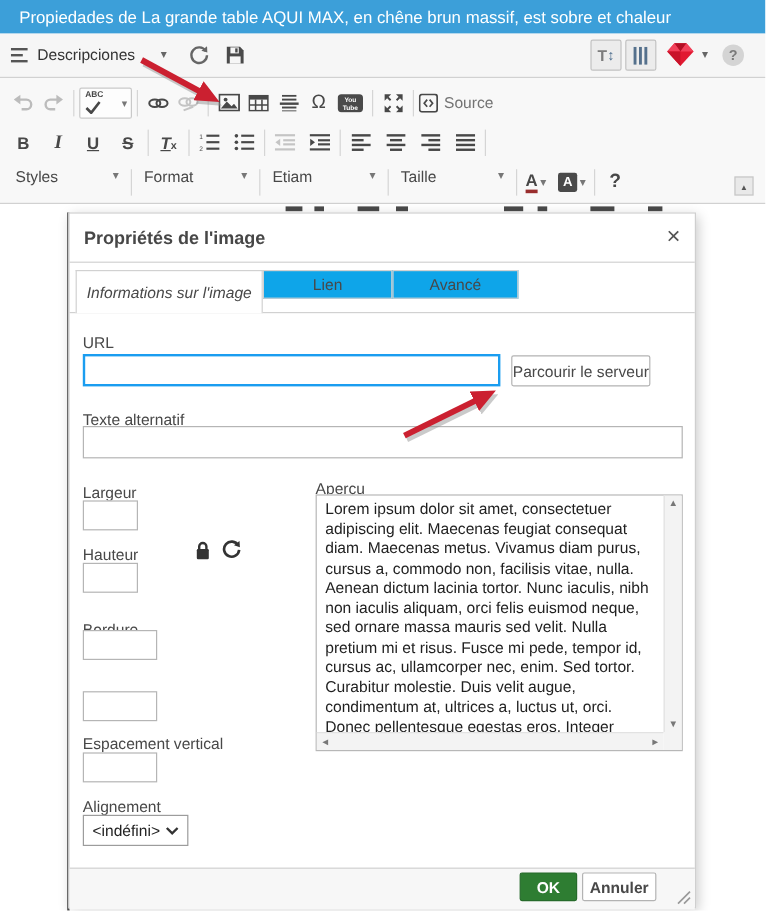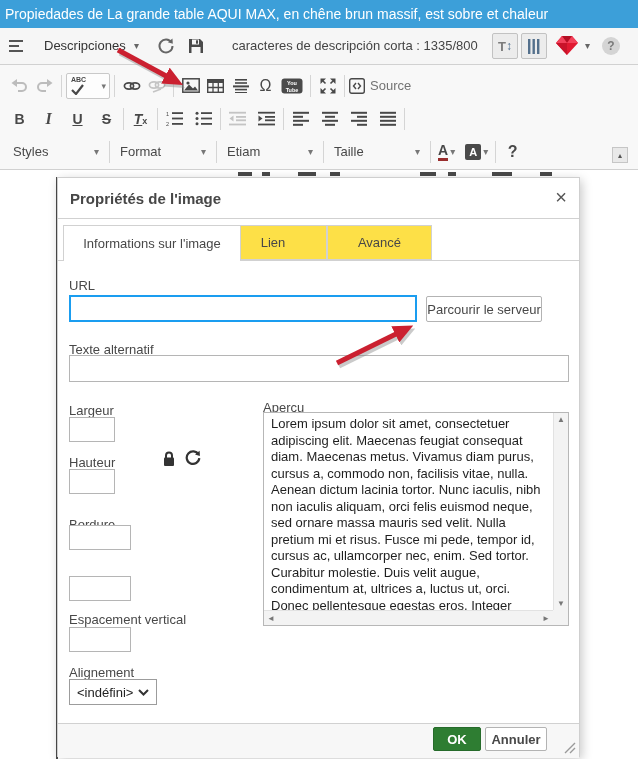--- a/index.html
+++ b/index.html
@@ -1,54 +1,54 @@
 <!DOCTYPE html>
 <html><head>
 <meta charset="utf-8">
 <style>
   html,body{margin:0;padding:0;background:#fff;}
   #canvas{position:relative;width:638px;height:759px;background:#fff;
           font-family:"Liberation Sans",sans-serif;overflow:hidden;}
   .abs{position:absolute;}
   
   .titlebar{left:0;top:0;width:638px;height:28px;background:#3c9fd9;color:#fff;
-            font-size:14px;line-height:28px;padding-left:5px;white-space:nowrap;overflow:hidden;box-sizing:border-box;}
+            font-size:14px;line-height:28px;padding-left:16px;white-space:nowrap;overflow:hidden;box-sizing:border-box;}
   
   .toolbar2{left:0;top:28px;width:638px;height:36px;background:#f6f6f6;}
-  .tb2-label{font-size:13px;color:#333;line-height:36px;margin-left:13px;}
+  .tb2-label{font-size:13px;color:#333;line-height:36px;}
   .caret{color:#666;font-size:10px;line-height:36px;}
   .togglebtn{border:1px solid #c2c2c2;background:#ececec;border-radius:2px;width:26px;height:26px;
              display:flex;align-items:center;justify-content:center;box-sizing:border-box;}
   .helpcircle{width:18px;height:18px;border-radius:50%;background:#d4d4d4;color:#7a7a7a;font-weight:bold;
               font-size:12px;display:flex;align-items:center;justify-content:center;}
   
   .cktoolbar{left:0;top:64px;width:638px;height:106px;background:#f8f8f8;
              border-top:1px solid #d1d1d1;border-bottom:1px solid #d1d1d1;box-sizing:border-box;}
   .ckrow{display:flex;align-items:center;height:33px;padding-left:7px;}
   .tbtn{width:25px;height:24px;display:flex;align-items:center;justify-content:center;flex:0 0 auto;}
   .sep{width:1px;height:22px;background:#d5d5d5;margin:0 4px;flex:0 0 auto;}
   .gap{width:4px;flex:0 0 auto;}
   .bt{font-size:14px;font-weight:bold;color:#484848;}
-  .combo{height:24px;display:flex;align-items:center;justify-content:space-between;
+  .combo{height:24px;display:flex;align-items:flex-start;justify-content:space-between;
          padding:0 6px;color:#484848;font-size:13px;width:86px;flex:0 0 auto;gap:23px;}
   .combocaret{color:#777;font-size:10px;}
   .collapsebox{border:1px solid #c6c6c6;background:#e9e9e9;width:16px;height:16px;font-size:8px;color:#555;
                display:flex;align-items:center;justify-content:center;box-sizing:border-box;}
   
   .contentarea{left:0;top:170px;width:638px;height:589px;background:#fff;}
   .fragment{position:absolute;top:172px;height:4px;background:#4a4a4a;}
   .leftline{left:56px;top:177px;width:2px;height:582px;background:#4c4c4c;}
   
   .dialog{left:57px;top:177px;width:523px;height:580px;background:#fff;border:1px solid #cfcfcf;
           box-shadow:2px 3px 10px rgba(0,0,0,.22);box-sizing:border-box;z-index:10;}
   .dlg-header{position:absolute;left:0;top:0;width:100%;height:41px;border-bottom:1px solid #d1d1d1;box-sizing:border-box;}
   .dlg-title{position:absolute;left:12px;top:0;line-height:41px;font-size:15px;font-weight:bold;color:#474747;}
   .dlg-close{position:absolute;right:12px;top:8px;font-size:20px;color:#555;line-height:22px;}
   .tabline{position:absolute;left:0;top:82px;width:100%;height:1px;background:#d1d1d1;}
-  .tab{position:absolute;top:47px;height:35px;box-sizing:border-box;border:1px solid #d1d1d1;background:#fde047;
+  .tab{position:absolute;top:47px;height:24px;box-sizing:border-box;border:1px solid #d1d1d1;background:#0ea5e9;
        display:flex;align-items:center;justify-content:center;font-size:13px;color:#484848;}
   .tab.active{background:#fff;height:36px;border-bottom:none;z-index:3;}
   .lbl{position:absolute;font-size:13px;color:#484848;}
   .inp{position:absolute;background:#fff;border:1px solid #b5b5b5;box-sizing:border-box;}
   .inp.focus{border:2px solid #1a9df0;}
   .btn{position:absolute;background:#fff;border:1px solid #b3b3b3;border-radius:2px;font-size:13px;color:#484848;
        display:flex;align-items:center;justify-content:center;box-sizing:border-box;}
   .selectbox{position:absolute;background:#fff;border:1px solid #9c9c9c;box-sizing:border-box;
              display:flex;align-items:center;justify-content:space-between;padding:4px 7px;font-size:13px;color:#222;}
   .preview{position:absolute;left:205px;top:234px;width:306px;height:214px;border:1px solid #b7b7b7;box-sizing:border-box;background:#fff;}
@@ -94,21 +94,20 @@
       </svg>
     </span>
     <span class="abs" style="left:188px;top:10px;">
       <svg width="16" height="16" viewBox="0 0 16 16">
         <path d="M1 1 h11 l3 3 v11 h-14 z" fill="#4a4a4a"></path>
         <rect x="4" y="1.5" width="7" height="5" fill="#f6f6f6"></rect>
         <rect x="8" y="2.3" width="2" height="3.4" fill="#4a4a4a"></rect>
         <rect x="3.5" y="9" width="9" height="6" fill="#f6f6f6"></rect>
       </svg>
     </span>
-    <span class="abs tb2-label" style="left:219px;top:0;color:#444;">caracteres de descripción corta : 1335/800</span>
     <span class="abs togglebtn" style="left:492px;top:5px;">
       <span style="font-size:13px;color:#7c7c7c;font-weight:bold;">T</span>
       <span style="font-size:12px;color:#4f6f8f;">↕</span>
     </span>
     <span class="abs togglebtn" style="left:521px;top:5px;">
       <svg width="14" height="15" viewBox="0 0 14 15">
           <g fill="#54708c">
         <rect x="1" y="0" width="2.4" height="15"></rect>
             <rect x="5.5" y="0" width="2.4" height="15"></rect>
             <rect x="10" y="0" width="2.4" height="15"></rect>
@@ -378,21 +377,21 @@
   <div class="fragment" style="left:540px;width:12px;"></div>
   <div class="abs leftline"></div>
 
   <div class="abs dialog">
     <div class="dlg-header">
       <span class="dlg-title">Propriétés de l'image</span>
       <span class="dlg-close">×</span>
     </div>
 
     <div class="tabline"></div>
-    <div class="tab active" style="left:5px;width:178px;">Informations sur l'image</div>
+    <div class="tab active" style="left:5px;width:156px;font-style:italic;">Informations sur l'image</div>
     <div class="tab" style="left:161px;width:108px;">Lien</div>
     <div class="tab" style="left:269px;width:105px;">Avancé</div>
 
     <span class="lbl" style="left:11px;top:100px;">URL</span>
     <input class="inp focus" style="left: 11px; top: 117px; width: 348px; height: 27px;">
     <span class="btn" style="left:368px;top:118px;width:116px;height:26px;">Parcourir le serveur</span>
 
     <span class="lbl" style="left:11px;top:164px;">Texte alternatif</span>
     <input class="inp" style="left: 11px; top: 177px; width: 500px; height: 27px;">
 

